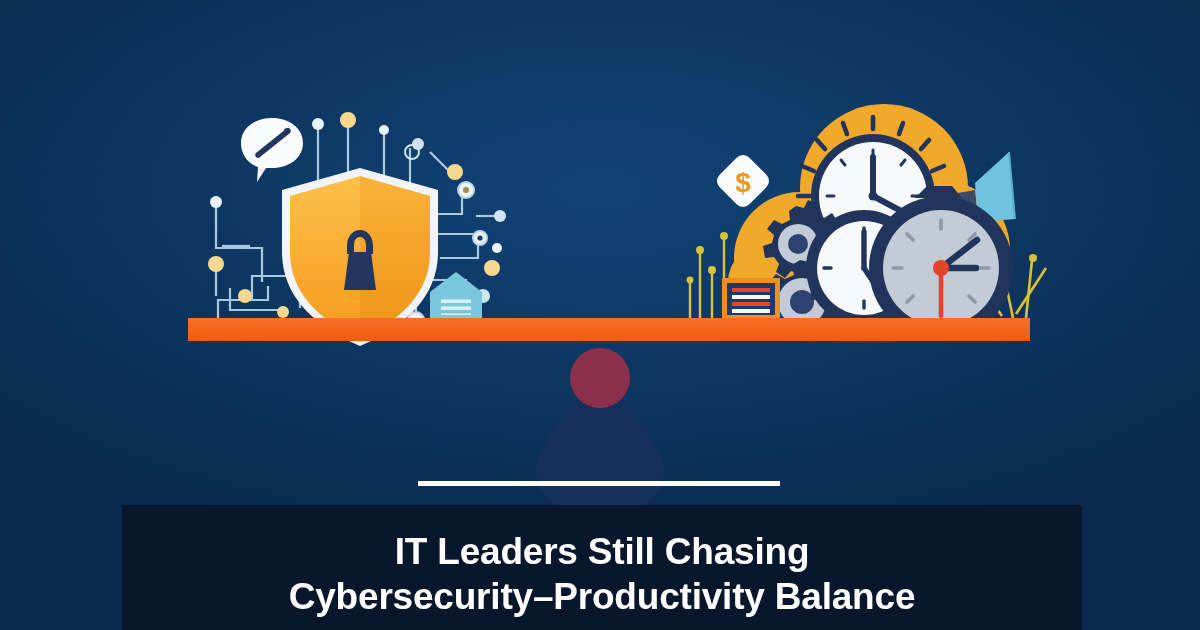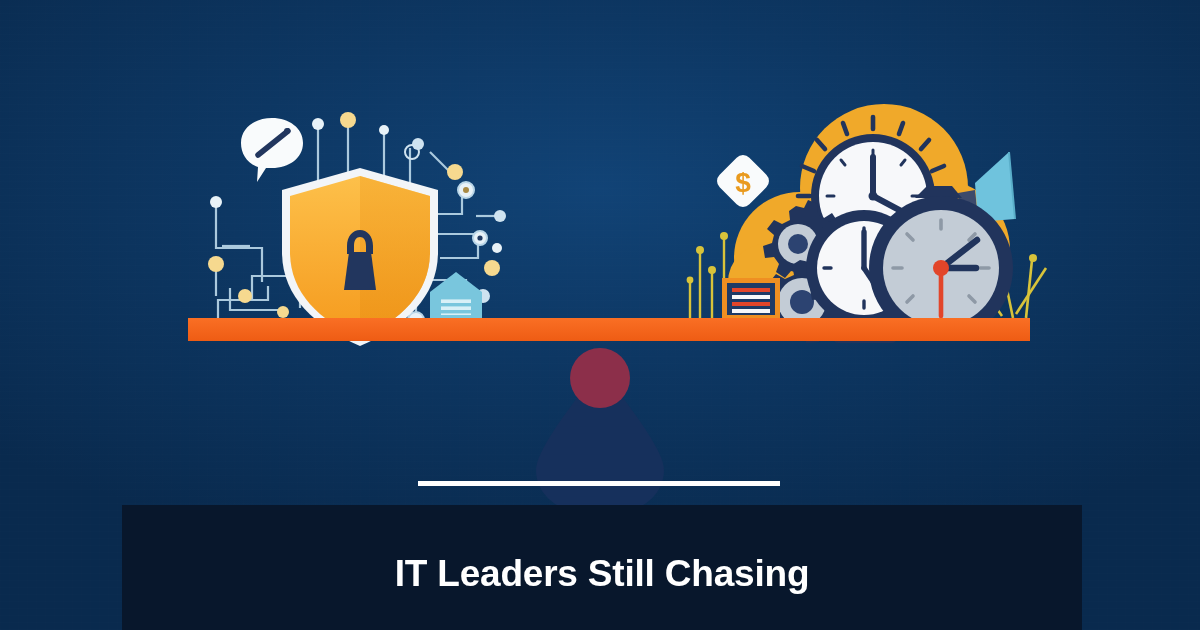--- a/index.html
+++ b/index.html
@@ -302,15 +302,16 @@
     <g>
       <path d="M600 368 C636 414 664 452 664 470 C664 498 636 516 600 516 C564 516 536 498 536 470 C536 452 564 414 600 368 Z" fill="#16305c"></path>
       <circle cx="600" cy="378" r="30" fill="#8c2f4a"></circle>
     </g>
   </svg>
 
   <div id="divider-rule"></div>
 
   <div id="title-banner">
     <div class="line">IT Leaders Still Chasing</div>
+    <div class="line">Cybersecurity–Productivity Balance</div>
   </div>
 
 </div>
 
 </body></html>

